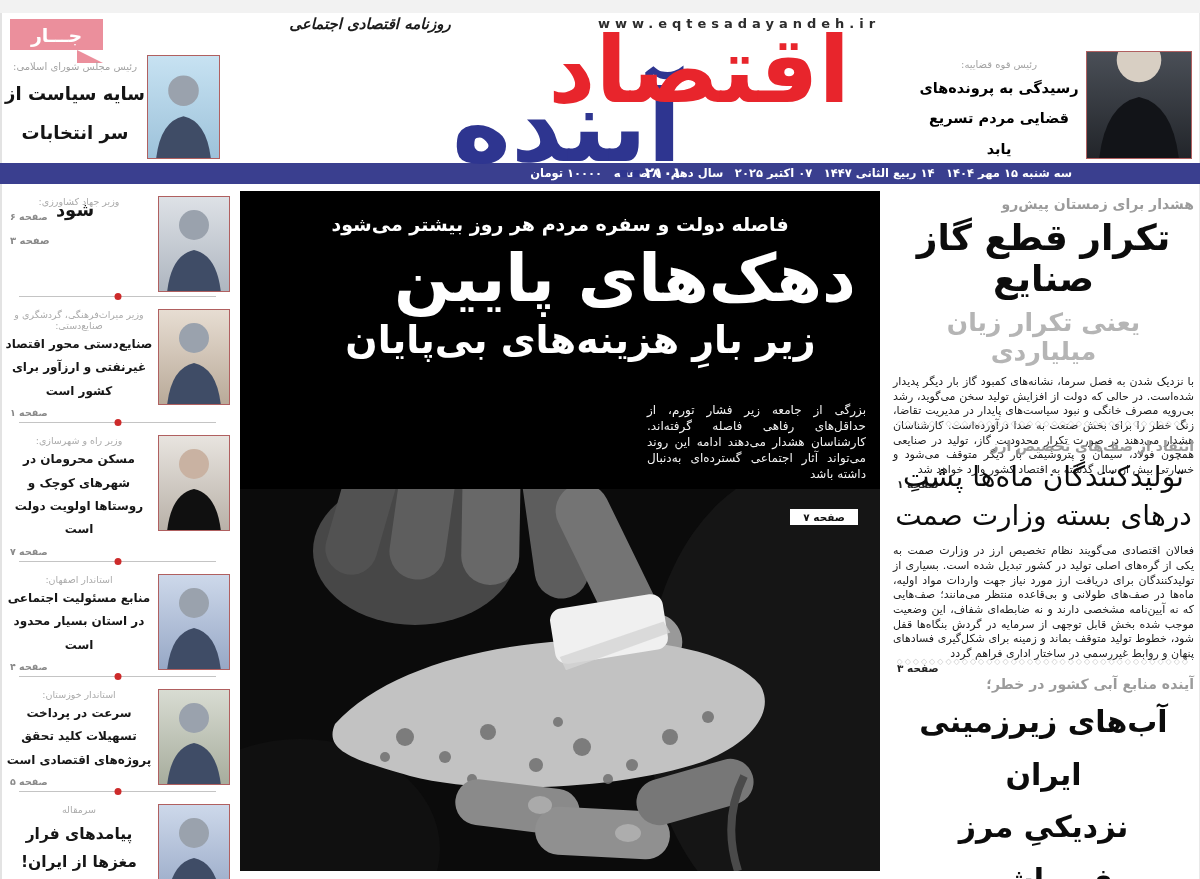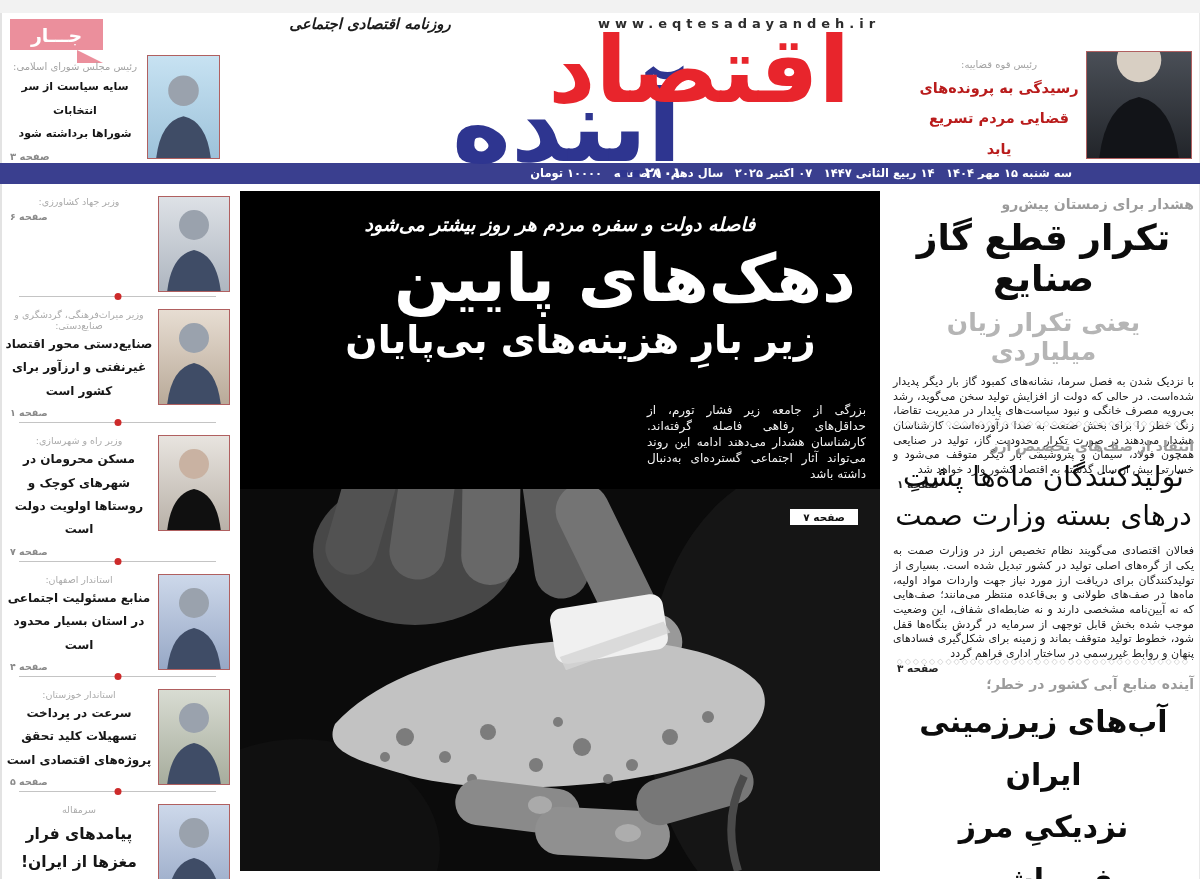--- a/index.html
+++ b/index.html
@@ -15,42 +15,42 @@
   .header { position:absolute; top:0; left:0; right:0; height:150px; }
 
   .jaar { position:absolute; left:10px; top:6px; width:93px; height:31px;
     display:flex; align-items:center; justify-content:center;
     color:#fff; font-weight:bold; font-size:19px; letter-spacing:1px; cursor:pointer; }
   .jaar-tail { position:absolute; left:77px; top:37px; width:0; height:0;
     border-top:13px solid transparent; border-left:0; }
 
   .tl-story { position:absolute; left:4px; top:48px; width:142px; text-align:center; }
   .tl-kicker { font-size:10px; color:#a3a3a3; }
-  .tl-headline { font-size:11px; font-weight:bold; color:#141414; line-height:2.15; margin-top:3px; }
+  .tl-headline { font-size:18px; font-weight:bold; color:#141414; line-height:2.15; margin-top:3px; }
   .tl-page { font-size:10px; color:#8a8a8a; font-weight:bold; text-align:left; padding-left:6px; margin-top:5px; }
 
   .photo { border:1px solid #b06060; overflow:hidden; position:relative; }
   .photo-ghalibaf { position:absolute; left:147px; top:42px; width:73px; height:104px; }
   .photo-cleric   { position:absolute; right:8px; top:38px; width:106px; height:108px; }
 
   .tagline { position:absolute; left:280px; top:2px; width:180px; text-align:center;
     font-size:15px; font-weight:bold; color:#1c1c1c; font-style:italic; }
 
   .logo { position:absolute; left:452px; top:0; width:398px; height:150px; white-space:nowrap; }
   .logo-blue { position:absolute; left:0; bottom:-14px; font-size:100px; font-weight:bold;
     color:#2e3590; line-height:1; z-index:1; letter-spacing:-2px; }
   .logo-red  { position:absolute; right:0; top:12px; font-size:92px; font-weight:bold;
     color:#e8252c; line-height:1; z-index:2; letter-spacing:-2px; }
 
   .website { position:absolute; left:598px; top:3px; direction:ltr;
     font-size:13px; font-weight:bold; letter-spacing:5px; color:#2d2d2d; }
 
   .tr-story { position:absolute; right:120px; top:46px; width:162px; text-align:center; }
   .tr-kicker { font-size:10px; color:#a3a3a3; }
-  .tr-headline { font-size:14.5px; font-weight:bold; color:#b91c1c; line-height:2.1; margin-top:3px; }
+  .tr-headline { font-size:14.5px; font-weight:bold; color:#000000; line-height:2.1; margin-top:3px; }
   .tr-page { font-size:10px; color:#8a8a8a; font-weight:bold; text-align:right; padding-right:6px; margin-top:4px; }
 
   
   .datebar { position:absolute; top:150px; left:0; right:0; height:21px; }
   .issue { position:absolute; left:645px; top:0; line-height:21px;
     color:#fff; font-weight:bold; font-size:15px; }
   .datetext { position:absolute; right:128px; top:0; line-height:21px;
     color:#fff; font-size:11.5px; font-weight:bold; }
 
   
@@ -68,21 +68,21 @@
   .side-item.editorial .s-headline { font-size:15.5px; line-height:1.8; margin-top:6px; }
   .sep { height:10px; position:relative; flex:none; }
   .sep::before { content:""; position:absolute; left:16px; right:16px; top:4px; border-top:1px solid #c4c4c4; }
   .sep::after { content:""; position:absolute; left:50%; top:1px; transform:translateX(-50%);
     width:7px; height:7px; border-radius:50%; background:#cd2a2a; }
 
   
   .lead { position:absolute; left:240px; top:2px; width:640px; height:680px;
     background:#000; overflow:hidden; cursor:pointer; }
   .lead-kicker { margin-top:22px; text-align:center;
-    color:#fff; font-size:19px; font-weight:bold; position:relative; z-index:3;font-style:italic; }
+    color:#fff; font-size:19px; font-weight:bold; position:relative; z-index:3; }
   .lead-h1 { padding-left:130px; text-align:center; color:#fff; font-size:66px;
     font-weight:bold; line-height:1.2; margin-top:4px; position:relative; z-index:3; }
   .lead-h2 { padding-left:41px; text-align:center; color:#fff; font-size:38px;
     font-weight:bold; margin-top:0; position:relative; z-index:3; }
   .lead-intro { position:absolute; top:212px; right:14px; width:452px;
     display:flex; gap:14px; z-index:3; }
   .intro-col { width:219px; font-size:12px; line-height:1.33; color:#f2f2f2; text-align:justify; }
   .lead-page { position:absolute; top:318px; right:22px; z-index:3;
     background:#fff; color:#111; font-size:10.5px; font-weight:bold; padding:2px 13px; }
   .bread-svg { position:absolute; bottom:0; left:0; width:640px; height:382px; z-index:1; }

